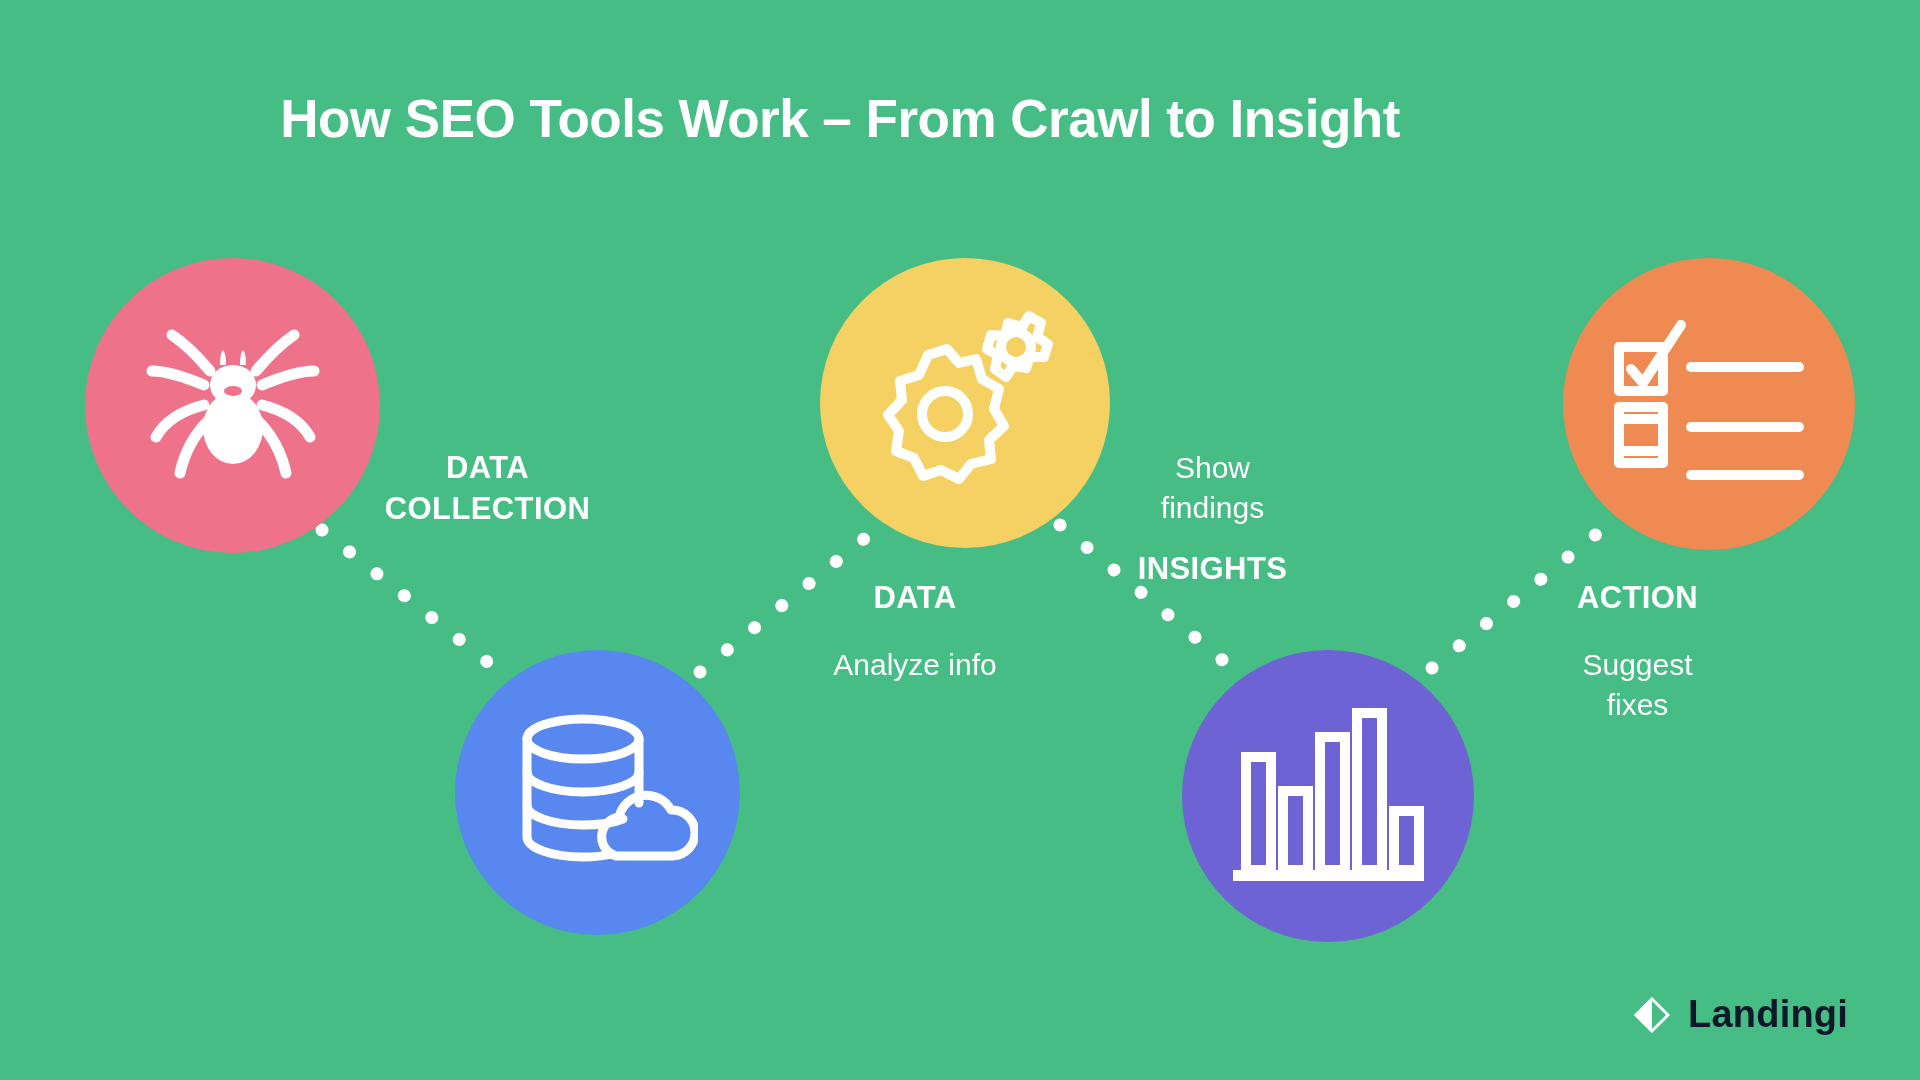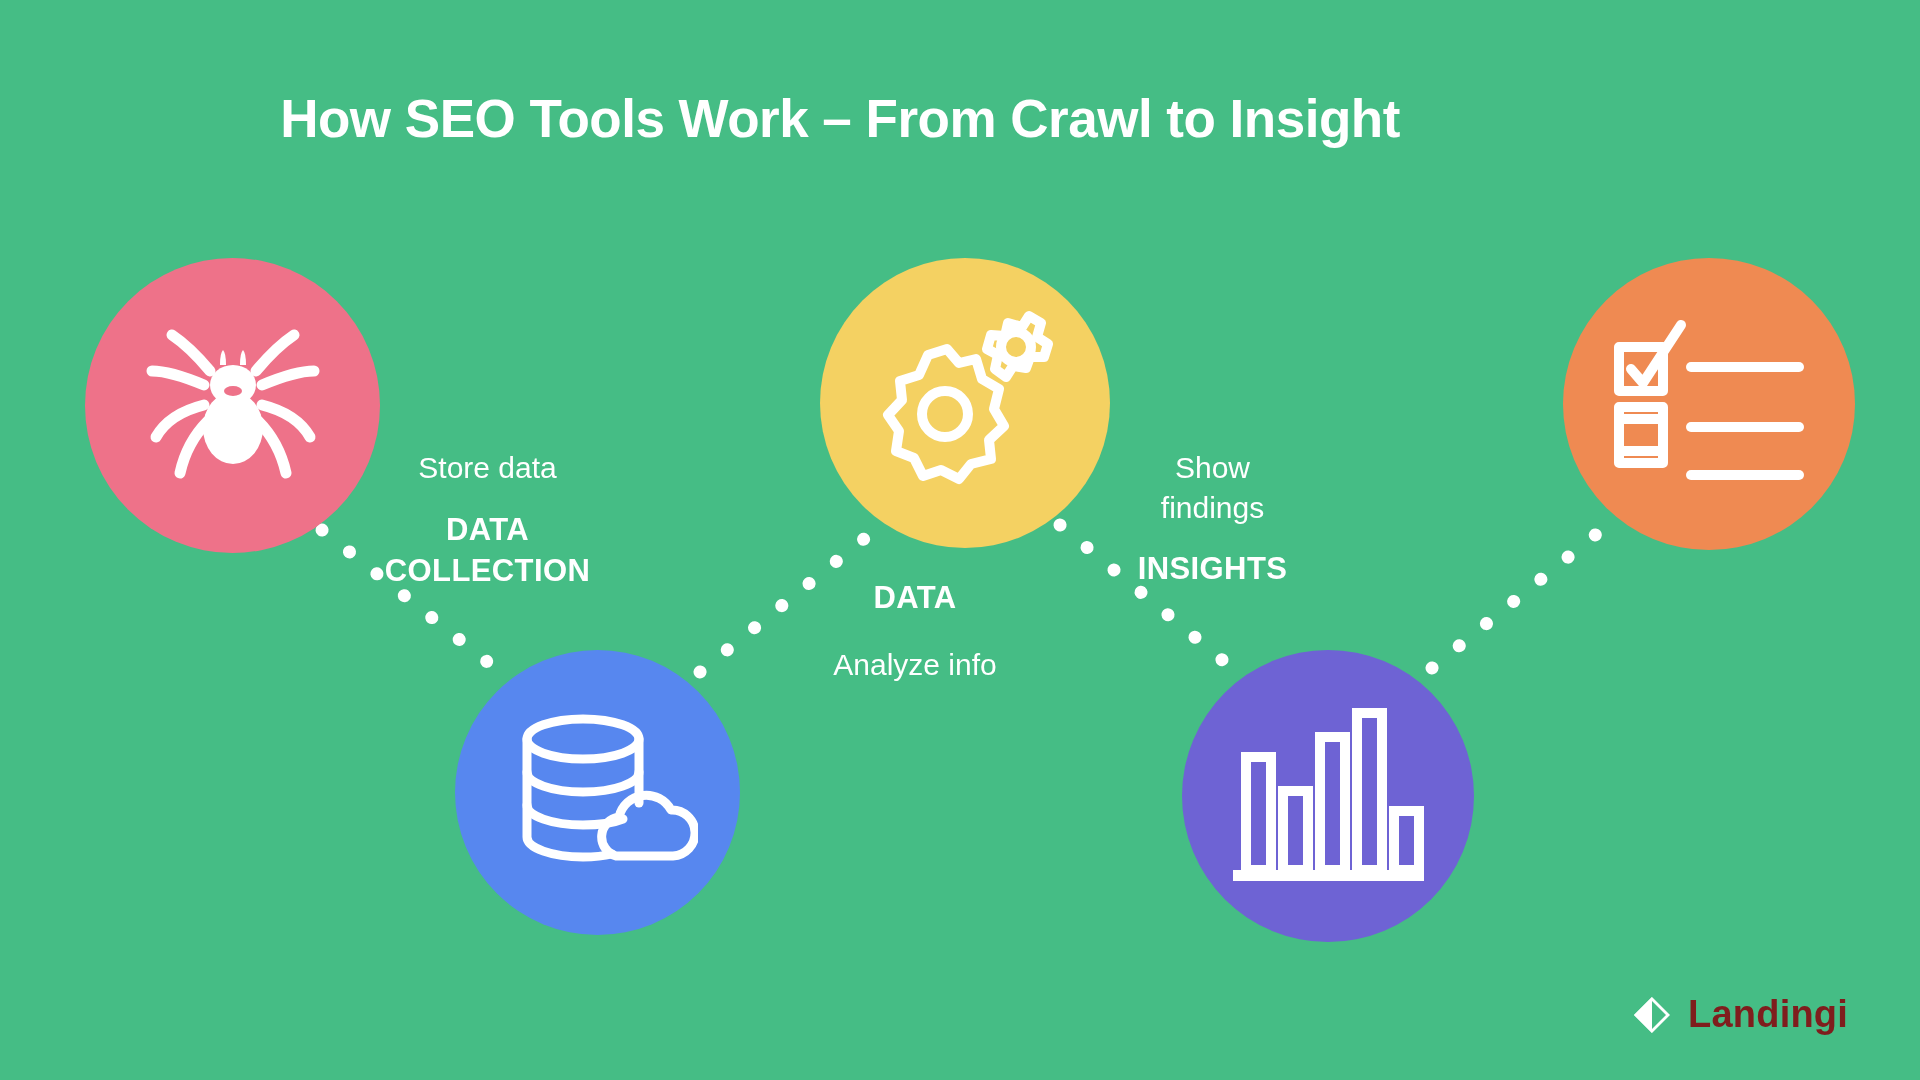--- a/index.html
+++ b/index.html
@@ -49,21 +49,21 @@
   #label-insights  {left:1085px;top:448px; width:255px;text-align:center;}
   #label-action    {left:1510px;top:578px; width:255px;}
 
   
   #connectors{position:absolute;left:0;top:0;width:1920px;height:1080px;pointer-events:none;}
 
   
   #brand{
     position:absolute;right:72px;bottom:44px;
     display:flex;align-items:center;gap:16px;
-    color:#7f1d1d;
+    color:#0f172a;
   }
   #brand .brand-name{font-size:38px;font-weight:bold;letter-spacing:0.2px;}
 </style>
 </head>
 <body style="background: rgb(69, 189, 133);">
 
 <div id="stage">
 
   <div class="title">How SEO Tools Work – From Crawl to Insight</div>
 
@@ -163,21 +163,20 @@
 
         <line x1="84" y1="50" x2="192" y2="50"></line>
         <line x1="84" y1="110" x2="192" y2="110"></line>
         <line x1="84" y1="158" x2="192" y2="158"></line>
       </g>
     </svg>
   </div>
 
 
   <div class="stage-label" id="label-collection">
-    <div class="desc above">Store data</div>
     <div class="name">
       <div>DATA</div>
       <div>COLLECTION</div>
     </div>
   </div>
 
   <div class="stage-label" id="label-processing">
     <div class="name">
       <div>DATA</div>
     </div>
@@ -185,20 +184,27 @@
   </div>
 
   <div class="stage-label" id="label-insights">
     <div class="desc above">
       <div>Show</div>
       <div>findings</div>
     </div>
     <div class="name">INSIGHTS</div>
   </div>
 
+  <div class="stage-label" id="label-action">
+    <div class="name">ACTION</div>
+    <div class="desc">
+      <div>Suggest</div>
+      <div>fixes</div>
+    </div>
+  </div>
 
   <div id="brand">
     <svg width="40" height="40" viewBox="0 0 40 40">
       <path d="M20 2 L38 20 L20 38 L2 20 Z" fill="#ffffff"></path>
       <path d="M20 2 L38 20 L20 38 Z" fill="#45bd85" opacity="0.0"></path>
       <path d="M20 2 L2 20 L20 38 Z" fill="#ffffff"></path>
       <path d="M20 6 L34 20 L20 34 Z" fill="#45bd85"></path>
     </svg>
     <span class="brand-name">Landingi</span>
   </div>

